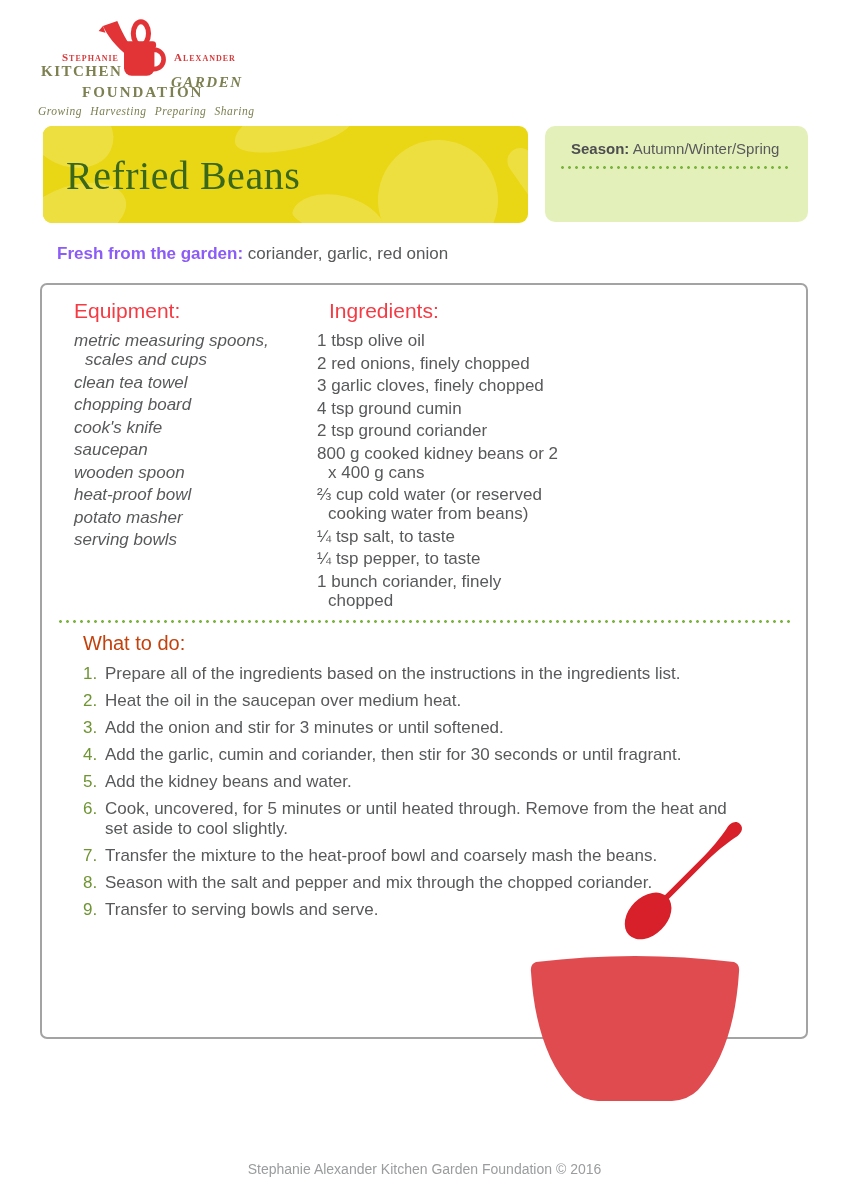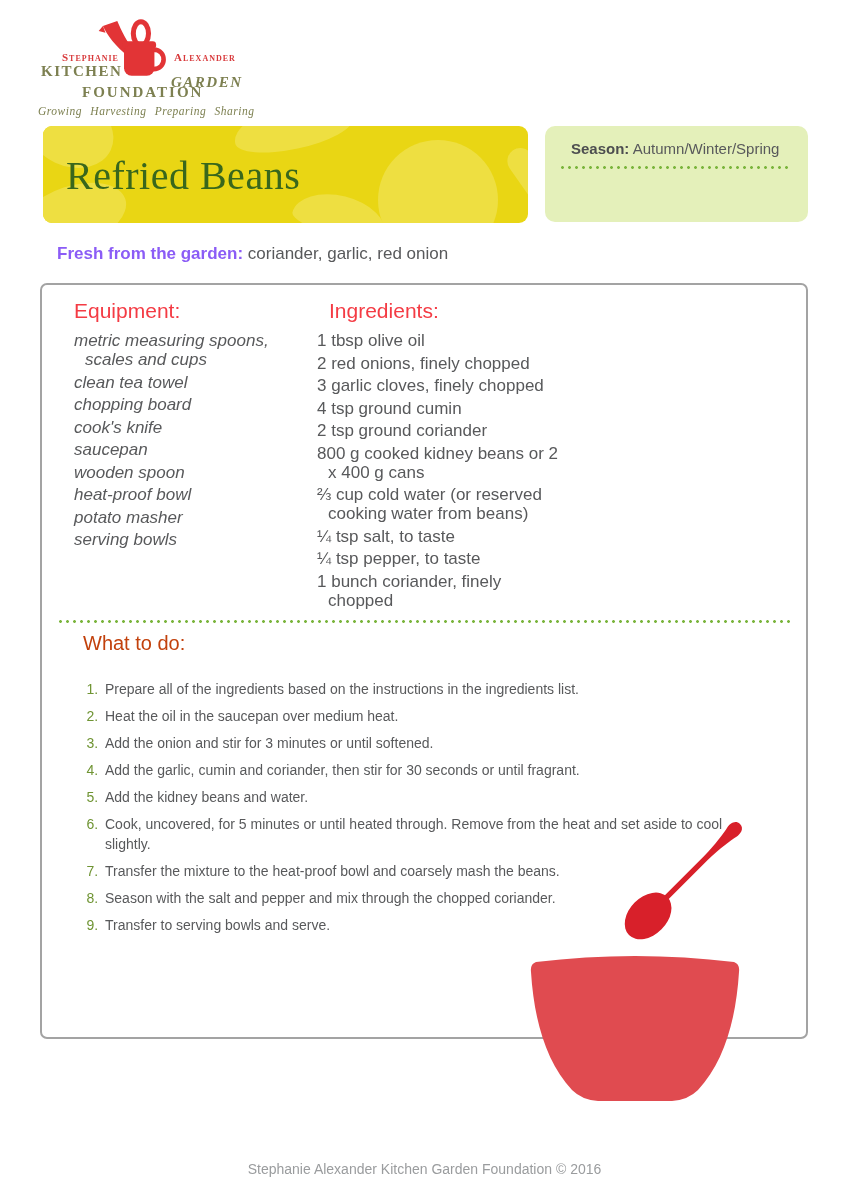--- a/index.html
+++ b/index.html
@@ -75,22 +75,22 @@
   .eq-head  { left:32px;  top:14px; }
   .in-head  { left:275px; top:14px;margin-left:12px; }
   ul.plain { list-style:none; position:absolute; font-size:17px; line-height:19px; }
   ul.plain li { padding-left:11px; text-indent:-11px; margin-bottom:3.5px; }
   .eq-list { left:32px;  top:46px; width:215px;font-style:italic; }
   .in-list { left:275px; top:46px; width:248px; }
 
   .separator { position:absolute; left:15px; top:334px; width:737px; }
   .todo-head { position:absolute; left:17px; top:347px; font-size:20px; color:#c2410c;margin-left:24px; }
   ol.steps {
-    position:absolute; left:20px; top:394px; width:682px;
-    font-size:14px; line-height:20px; padding-left:40px;
+    position:absolute; left:20px; top:379px; width:682px;
+    font-size:17px; line-height:20px; padding-left:40px;
   }
   ol.steps li { margin-bottom:7px; padding-left:3px; }
   ol.steps li::marker { color:#6f9433; }
 
   .illustration { position:absolute; left:480px; top:525px; width:272px; height:302px; }
 
   
   .footer {
     position:absolute; left:0; top:1161px; width:100%;
     text-align:center; font-size:14px; color:#9a9c9e;

